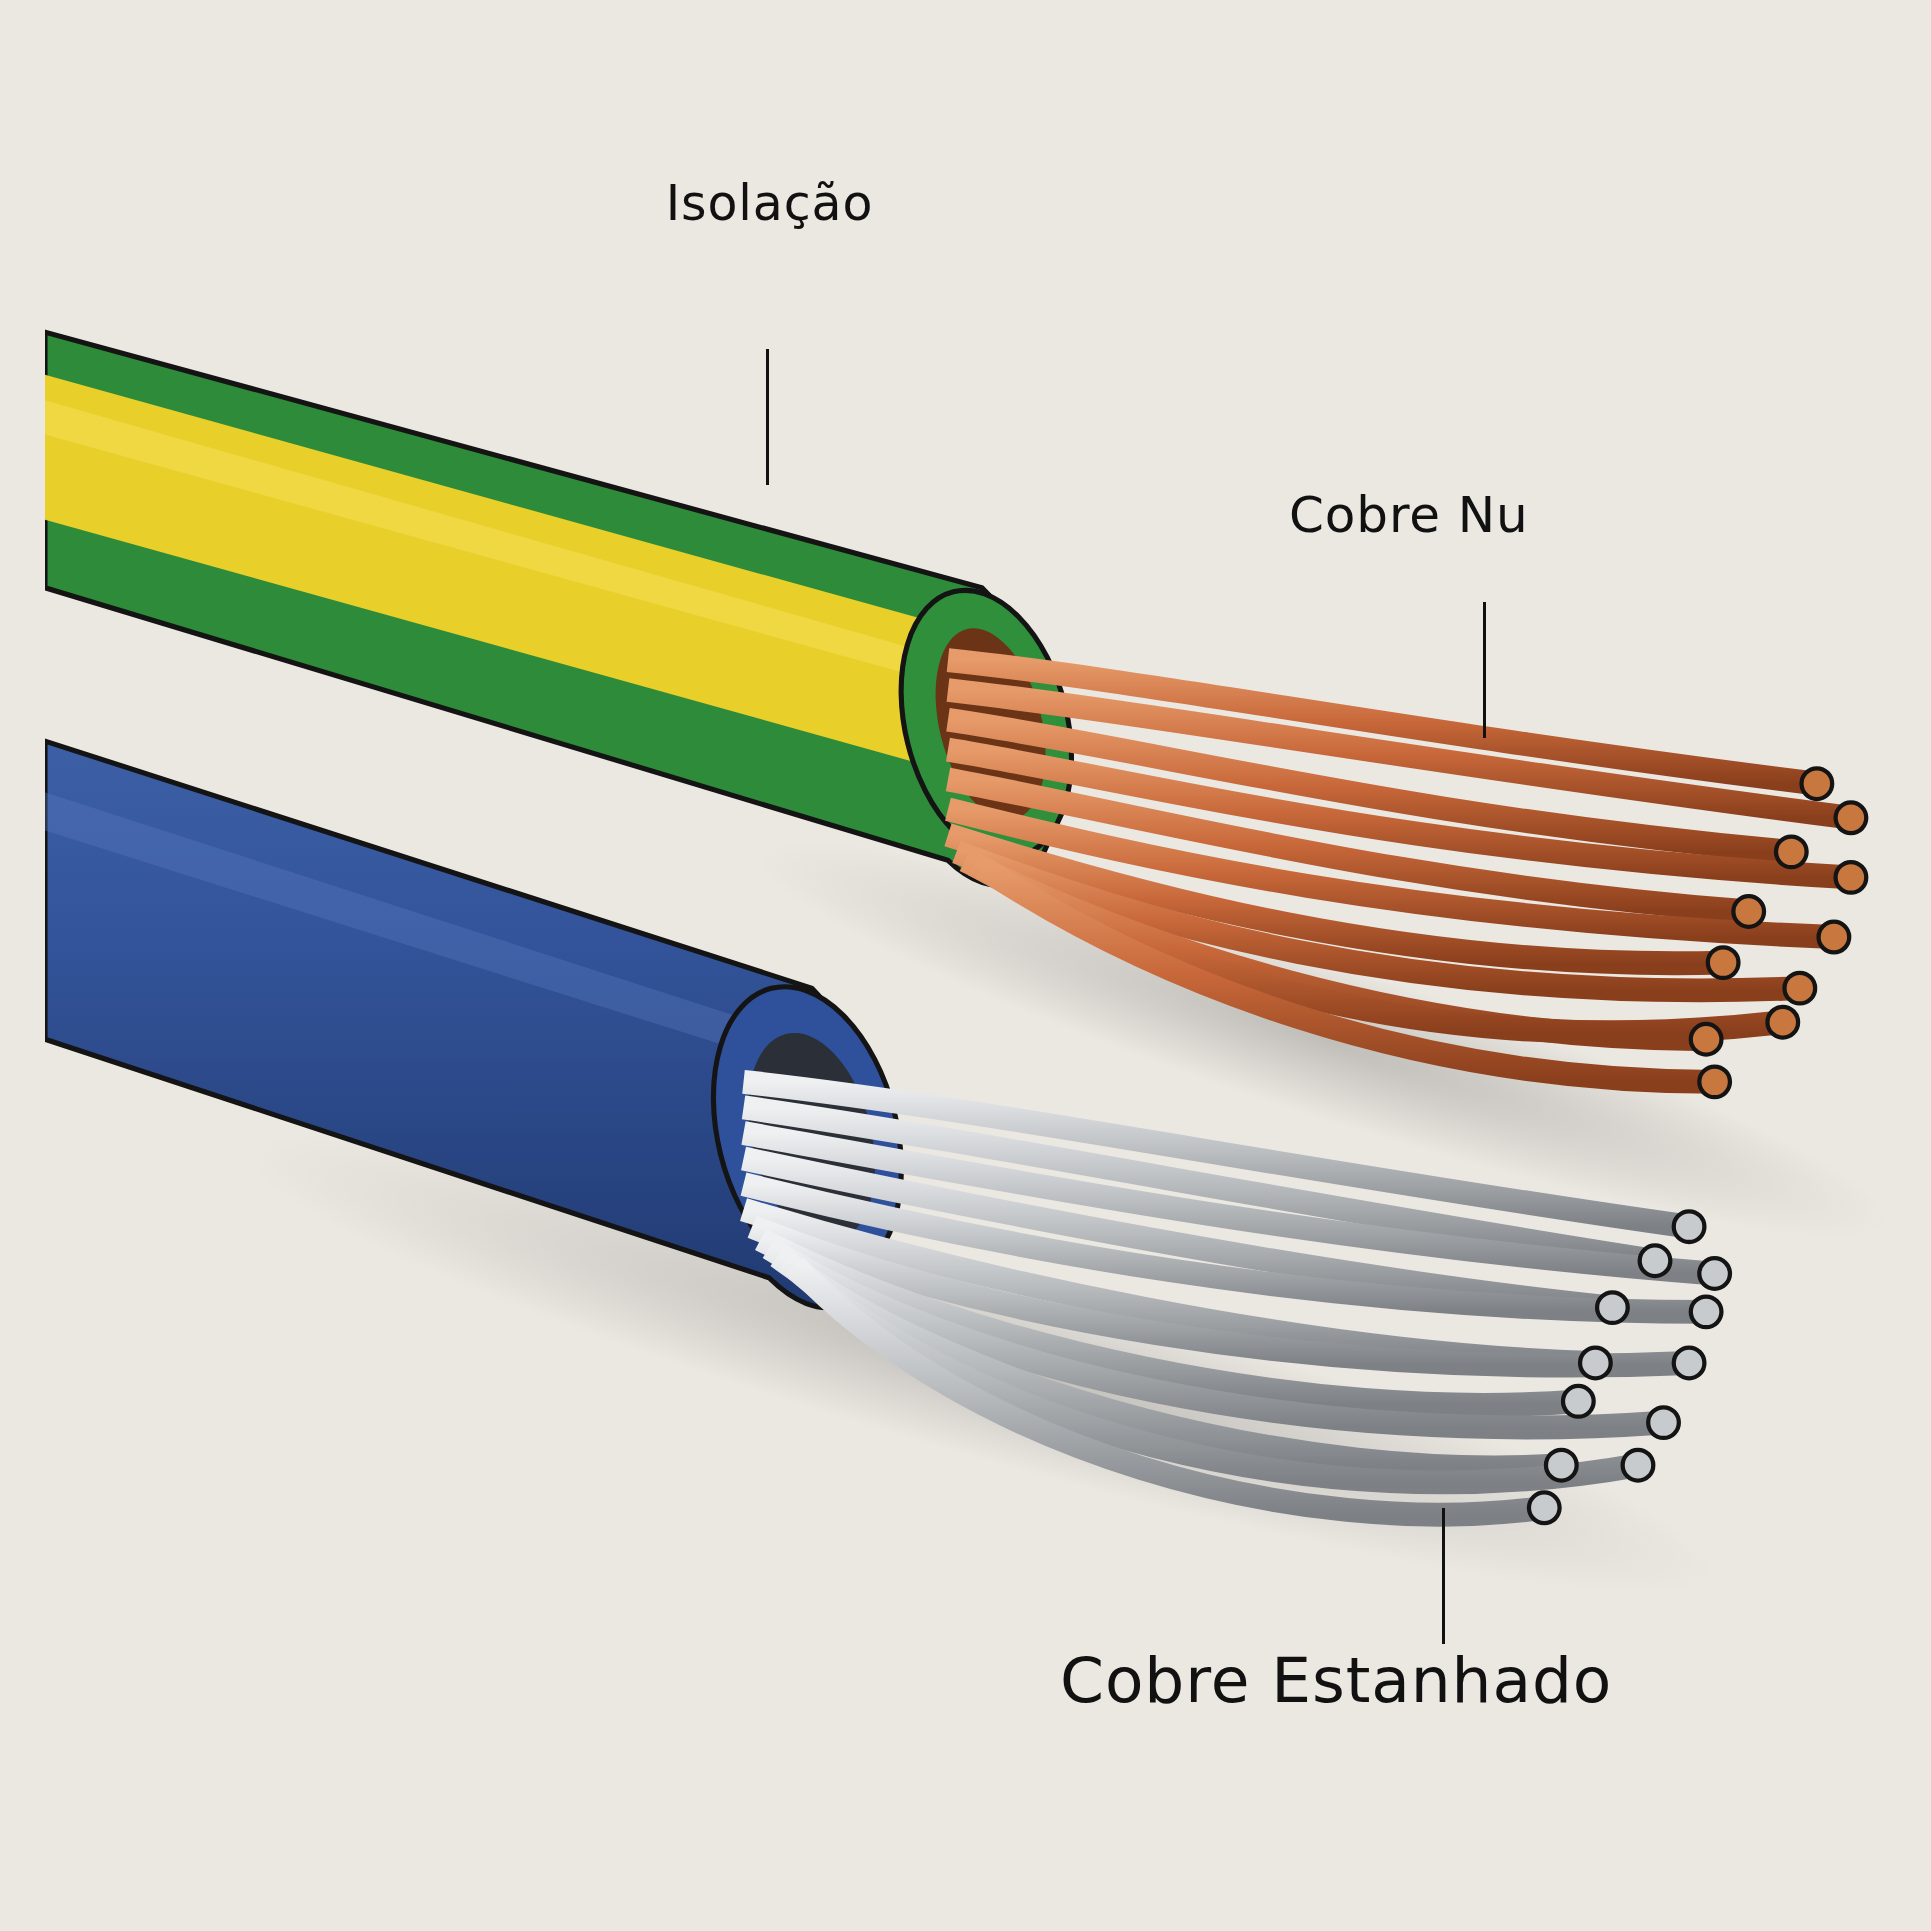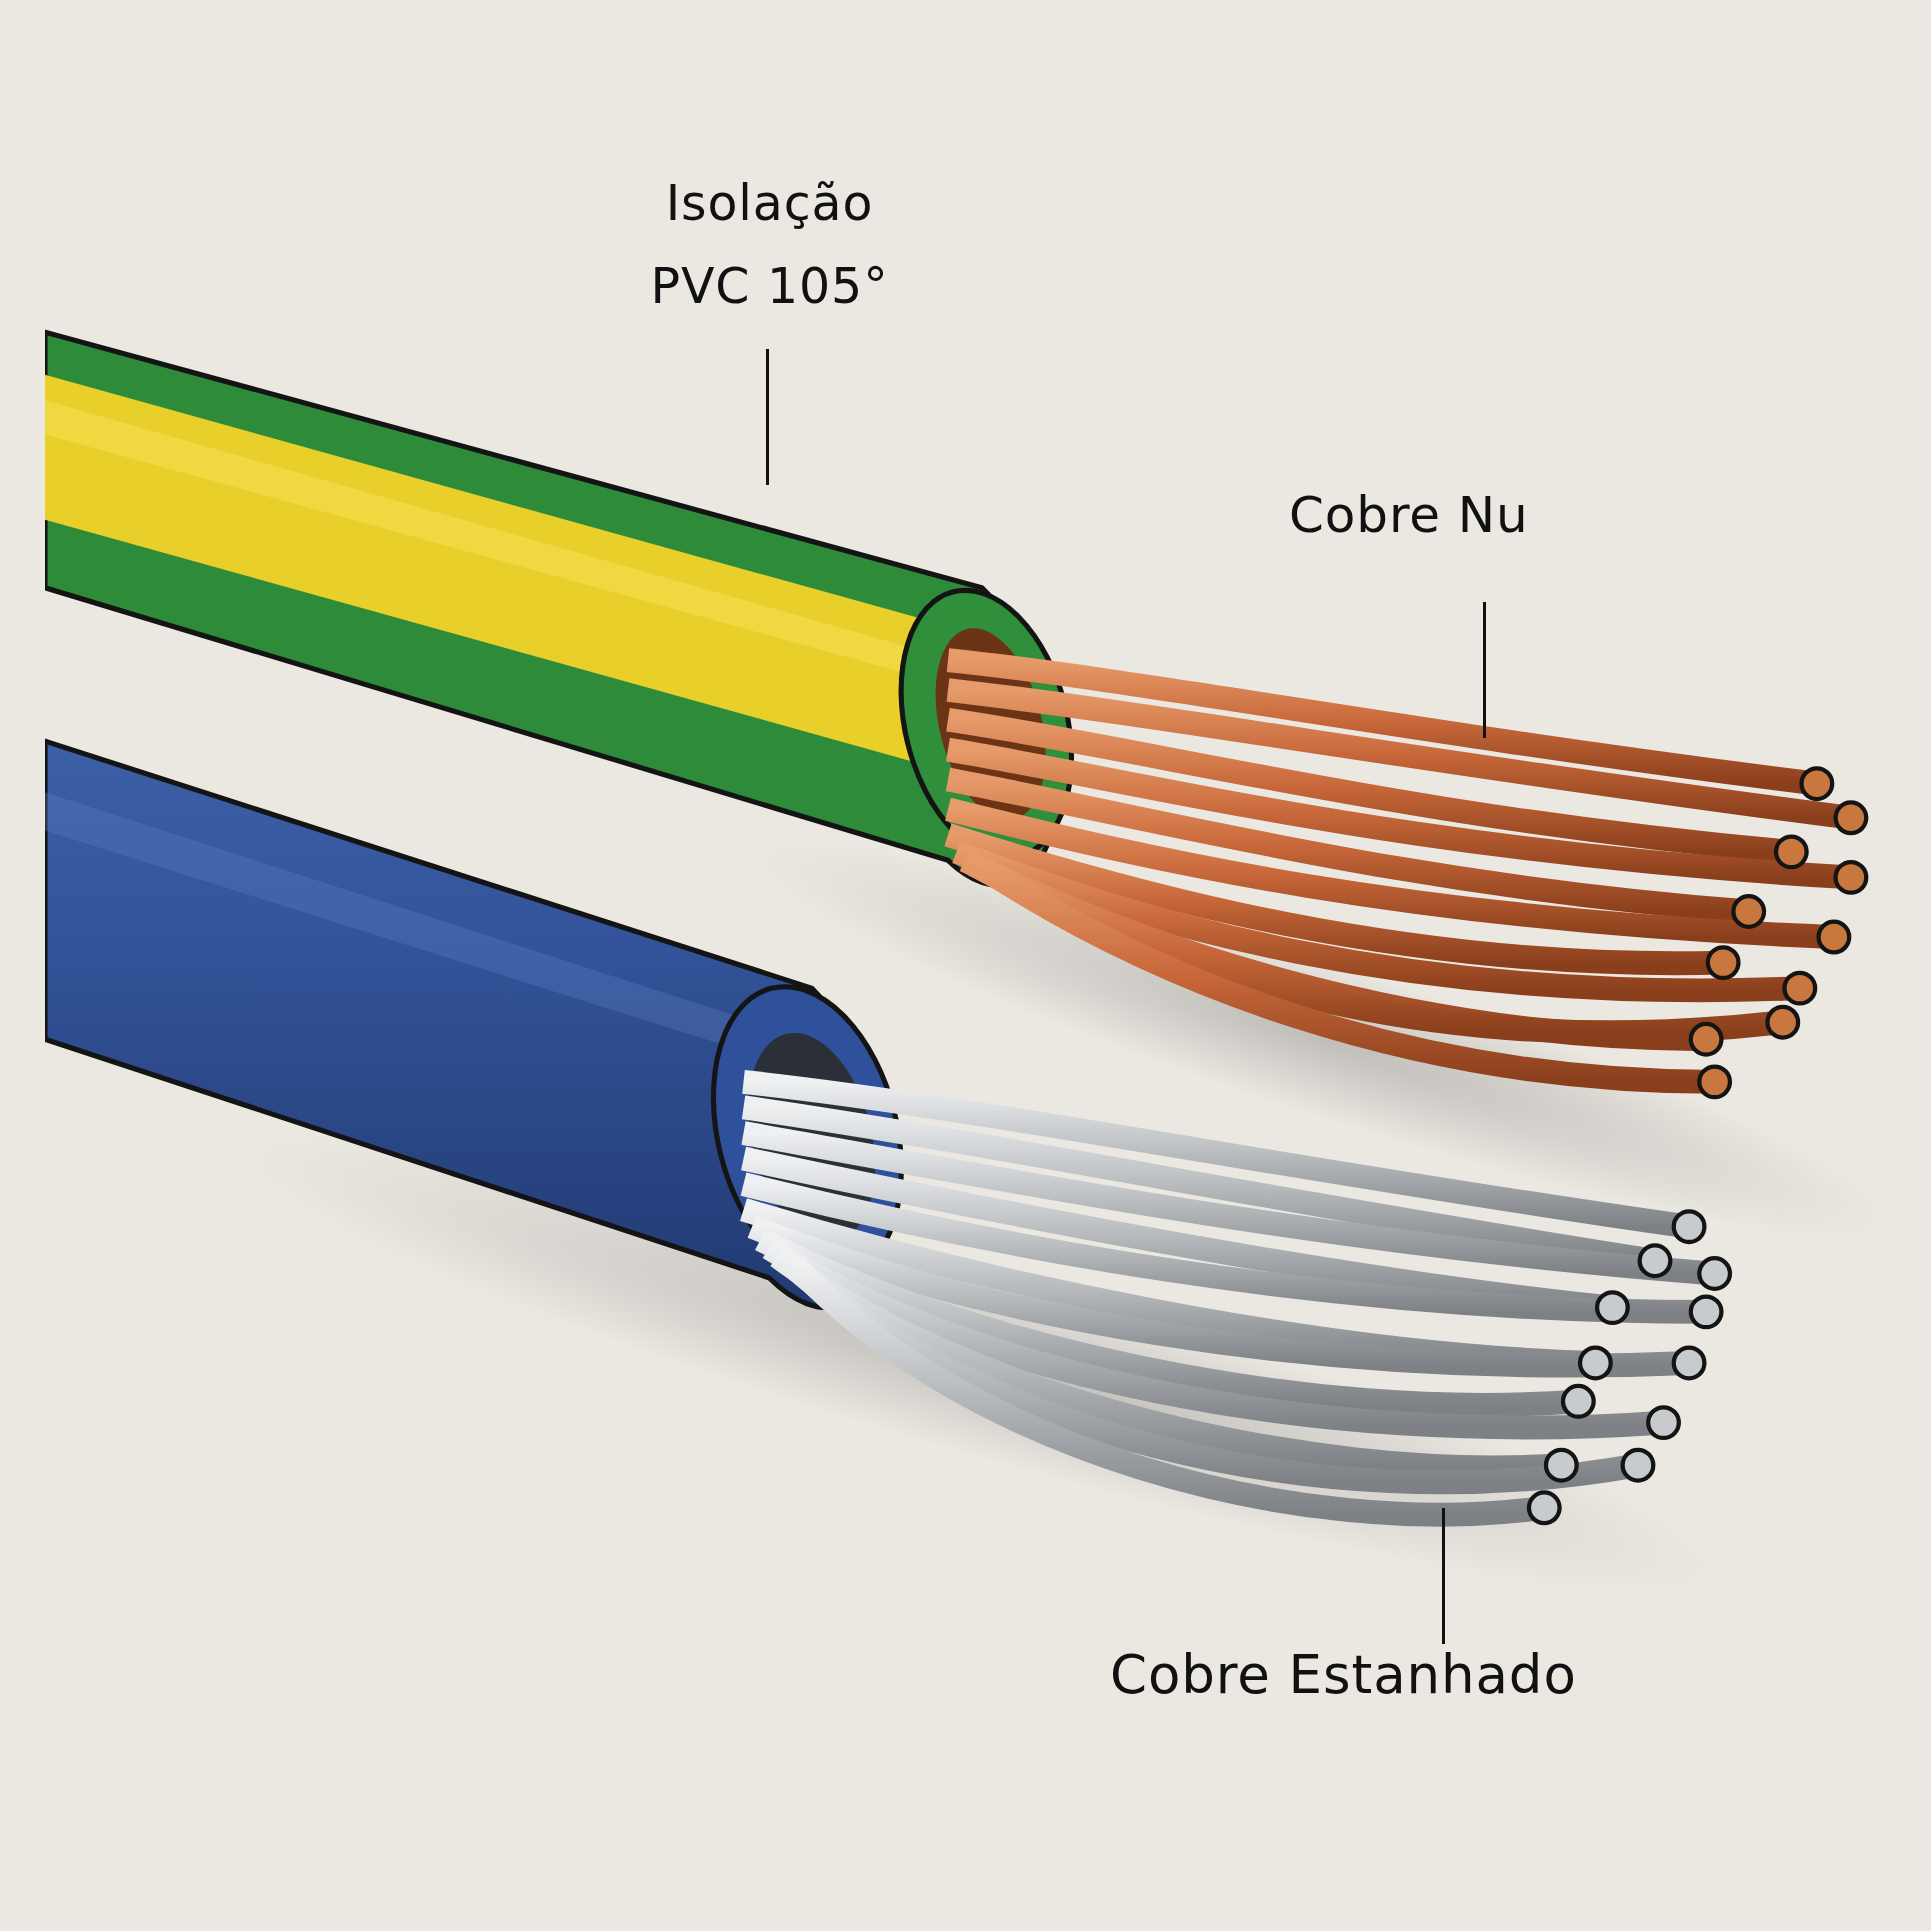--- a/index.html
+++ b/index.html
@@ -12,21 +12,21 @@
   .stage { position: absolute; left: 0; top: 0; width: 1908px; height: 1932px; margin-left: 45px; }
   .stage svg { position: absolute; left: 0; top: 0; }
   .label {
     position: absolute; color: #111; white-space: nowrap;
     font-family: "DejaVu Sans", sans-serif; font-weight: 400;
     letter-spacing: 0.9px;
   }
   .label-insulation { left: 554px; top: 162px; width: 341px; text-align: center; font-size: 49px; line-height: 83px; }
   .label-insulation span { display: block; }
   .label-bare { left: 1244px; top: 486px; font-size: 50px; }
-  .label-tinned { left: 1065px; top: 1644px; font-size: 53px; }
+  .label-tinned { left: 1015px; top: 1644px; font-size: 63px; }
   .leader { position: absolute; width: 3.4px; background: #111; }
   .leader-insulation { left: 721px; top: 349px; height: 136px; }
   .leader-bare { left: 1438px; top: 602px; height: 136px; }
   .leader-tinned { left: 1397px; top: 1508px; height: 136px; }
 </style>
 </head>
 <body>
 
 <div class="stage">
   <svg width="1932" height="1932" viewBox="0 0 2268 2268">
@@ -122,21 +122,20 @@
         <circle cx="1900" cy="1670" r="18"></circle>
           <circle cx="1780" cy="1720" r="18"></circle>
         <circle cx="1870" cy="1720" r="18"></circle>
           <circle cx="1760" cy="1770" r="18"></circle>
       </g>
     </g>
   </svg>
 
   <div class="label label-insulation">
     <span>Isolação</span>
-    <span>PVC 105°</span>
   </div>
   <div class="leader leader-insulation"></div>
 
   <div class="label label-bare">Cobre Nu</div>
   <div class="leader leader-bare"></div>
 
   <div class="leader leader-tinned"></div>
   <div class="label label-tinned">Cobre Estanhado</div>
 </div>
 

